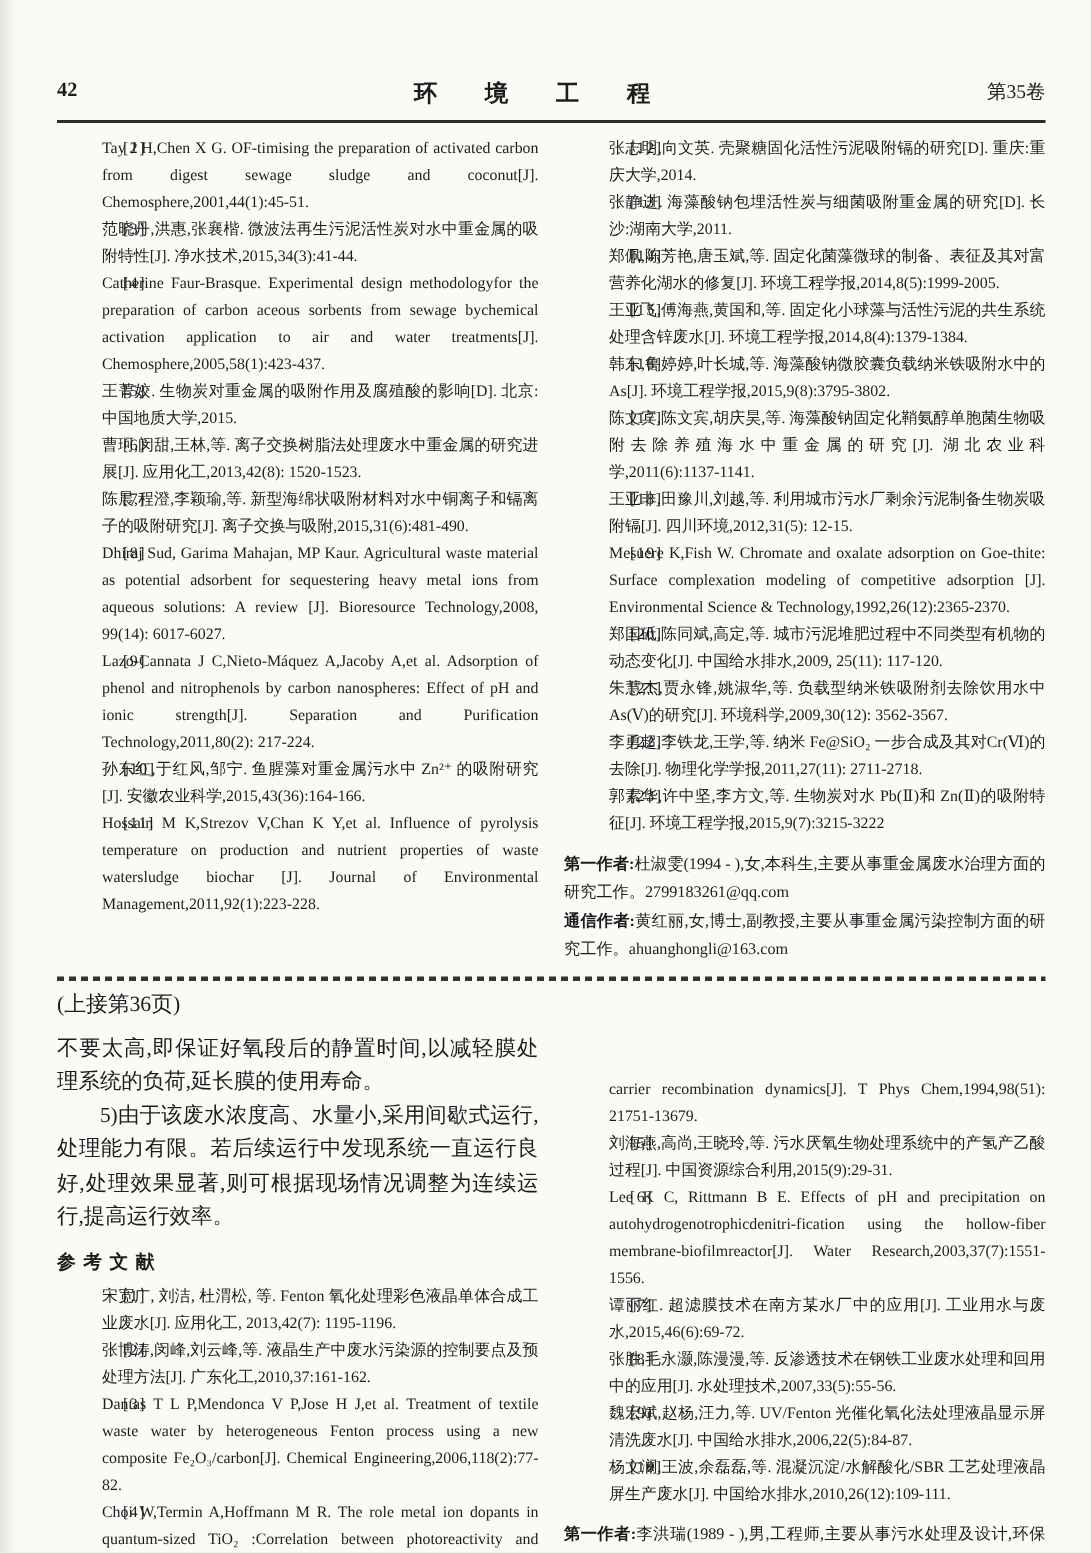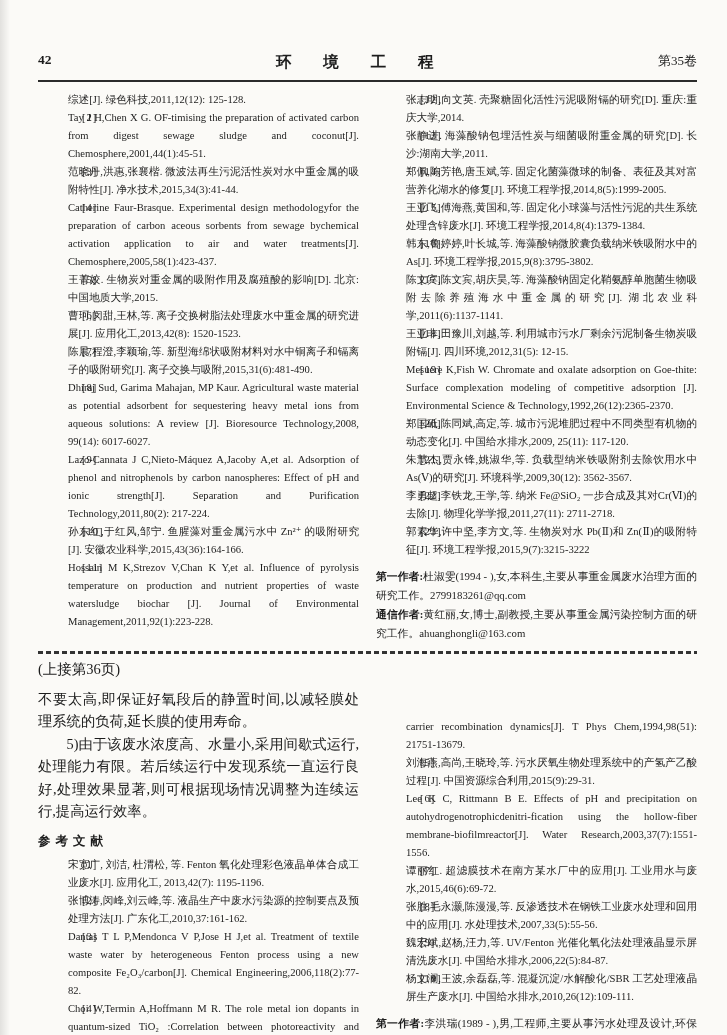--- a/index.html
+++ b/index.html
@@ -55,24 +55,20 @@
 
   <div class="header">
     <span class="pageno">42</span>
     <span class="jtitle">环 境 工 程</span>
     <span class="vol">第35卷</span>
   </div>
 
   <div class="cols">
     <div class="col">
 
-        <div class="ref">
-          <span class="num"></span>
-          <span>综述[J]. 绿色科技,2011,12(12): 125-128.</span>
-        </div>
 
         <div class="ref">
           <span class="num">[2]</span>
           <span>Tay J H,Chen X G. OF-timising the preparation of activated carbon from digest sewage sludge and coconut[J]. Chemosphere,2001,44(1):45-51.</span>
         </div>
 
         <div class="ref">
           <span class="num">[3]</span>
           <span>范晓丹,洪惠,张襄楷. 微波法再生污泥活性炭对水中重金属的吸附特性[J]. 净水技术,2015,34(3):41-44.</span>
         </div>

